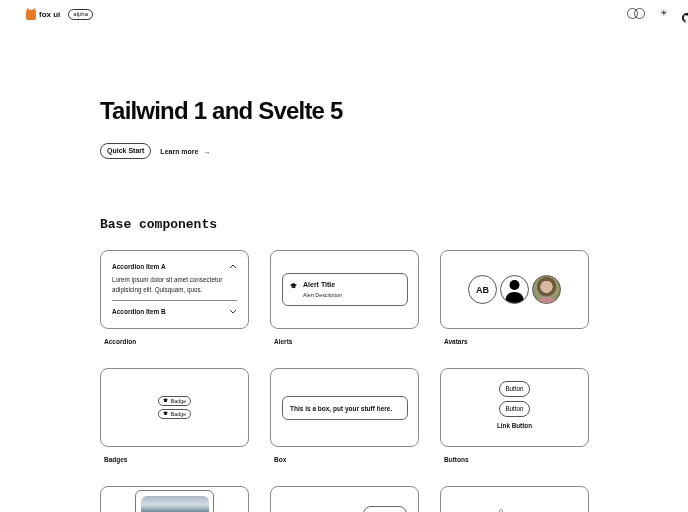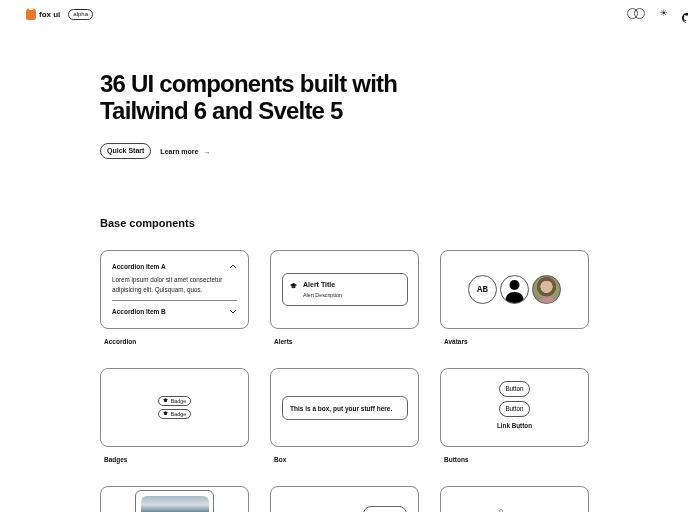--- a/index.html
+++ b/index.html
@@ -20,41 +20,41 @@
   .rings span { position: absolute; top: 0; width: 11px; height: 11px; border: 1px solid #555; border-radius: 50%; }
   .rings span:first-child { left: 0; } .rings span:last-child { left: 7px; }
   .sun { width: 9px; height: 9px; display: flex; align-items: center; justify-content: center; font-size: 9px; color: #333; line-height: 9px; }
   .github { width: 10px; height: 10px; }
 
   .hero-title { position: absolute; left: 100px; top: 70px; font-size: 24px; font-weight: 700; letter-spacing: -0.8px; line-height: 27px; color: #0a0a0a; width: 400px; }
   .hero-actions { position: absolute; left: 100px; top: 143px; display: flex; align-items: center; gap: 9px; }
   .btn-outline { font-size: 7px; font-weight: 700; border: 1px solid #444; border-radius: 9px; padding: 3px 6px; height: 16px; line-height: 8px; color: #111; background: #fff; }
   .btn-link { font-size: 7px; font-weight: 700; color: #111; display: flex; align-items: center; gap: 5px; }
 
-  .section-title { position: absolute; left: 100px; top: 217px; font-size: 11px; font-weight: 700; color: #111; }
+  .section-title { position: absolute; left: 100px; top: 217px; font-size: 13px; font-weight: 700; color: #111; font-family: Liberation Mono, monospace; }
 
   .card { position: absolute; width: 149px; height: 79px; border: 1px solid #8a8a8a; border-radius: 8px; background: #fff; overflow: hidden; }
   .card-label { position: absolute; font-size: 6.5px; font-weight: 700; color: #111; }
 
   
   .acc-item-head { position: absolute; left: 11px; right: 11px; display: flex; justify-content: space-between; align-items: center; font-size: 6.5px; font-weight: 700; }
   .acc-body { position: absolute; left: 11px; right: 11px; top: 24px; font-size: 6.3px; line-height: 10px; color: #222; }
   .acc-divider { position: absolute; left: 11px; right: 11px; top: 49px; height: 1px; background: #888; }
   .chev { font-size: 7px; color: #333; }
 
   
   .alert { position: absolute; left: 11px; top: 22px; width: 126px; height: 33px; border: 1px solid #666; border-radius: 6px; }
   .alert-icon { position: absolute; left: 7px; top: 9px; font-size: 6px; }
   .alert-title { position: absolute; left: 20px; top: 7px; font-size: 7px; font-weight: 700; }
   .alert-desc { position: absolute; left: 20px; top: 18px; font-size: 5.3px; color: #222; }
 
   
   .avatars { position: absolute; left: 27px; top: 24px; display: flex; gap: 3px; }
   .avatar { width: 29px; height: 29px; border-radius: 50%; border: 1px solid #555; display: flex; align-items: center; justify-content: center; overflow: hidden; position: relative; background: #fff; }
-  .avatar-initials { font-size: 9px; font-weight: 700; font-family: Liberation Mono, monospace; }
+  .avatar-initials { font-size: 9px; font-weight: 700; }
   .avatar-photo { background: radial-gradient(circle at 50% 40%, #d9b8a0 0 28%, #6e5a3c 30% 45%, #9a9a70 47%, #7c8a5c 100%); }
   .avatar-photo::after { content: ""; position: absolute; bottom: -4px; left: 5px; width: 18px; height: 10px; border-radius: 50% 50% 0 0; background: #c48a90; }
 
   
   .badges { position: absolute; left: 0; right: 0; top: 27px; display: flex; flex-direction: column; align-items: center; gap: 3px; }
   .badge { font-size: 5.3px; border: 1px solid #555; border-radius: 6px; padding: 1px 4px; display: flex; align-items: center; gap: 3px; line-height: 6px; }
   .badge-icon { font-size: 5px; }
 
   
   .box { position: absolute; left: 11px; top: 27px; width: 126px; height: 24px; border: 1px solid #666; border-radius: 6px; display: flex; align-items: center; padding-left: 7px; font-size: 6.5px; font-weight: 700; }
@@ -86,22 +86,22 @@
     <span class="sun">☀</span>
     <span class="github">
       <svg width="10" height="10" viewBox="0 0 16 16">
           <path fill="#111" d="M8 0C3.58 0 0 3.58 0 8c0 3.54 2.29 6.53 5.47 7.59.4.07.55-.17.55-.38v-1.33c-2.23.48-2.7-1.07-2.7-1.07-.36-.92-.89-1.17-.89-1.17-.73-.5.06-.49.06-.49.8.06 1.23.82 1.23.82.71 1.22 1.87.87 2.33.66.07-.52.28-.87.5-1.07-1.78-.2-3.64-.89-3.64-3.95 0-.87.31-1.59.82-2.15-.08-.2-.36-1.02.08-2.12 0 0 .67-.21 2.2.82a7.6 7.6 0 0 1 4 0c1.53-1.04 2.2-.82 2.2-.82.44 1.1.16 1.92.08 2.12.51.56.82 1.27.82 2.15 0 3.07-1.87 3.75-3.65 3.95.29.25.54.73.54 1.48v2.2c0 .21.15.46.55.38A8 8 0 0 0 16 8c0-4.42-3.58-8-8-8z"></path>
         </svg>
     </span>
   </div>
 </div>
 
 <h1 class="hero-title">
-  <span>36 UI components built with</span><br>
-  <span>Tailwind 6 and Svelte 5</span>
+  <br>
+  <span>Tailwind 1 and Svelte 5</span>
 </h1>
 <div class="hero-actions">
   <button class="btn-outline">Quick Start</button>
   <a class="btn-link">
     <span>Learn more</span>
     <span>→</span>
   </a>
 </div>
 
 <div class="section-title">Base components</div>

